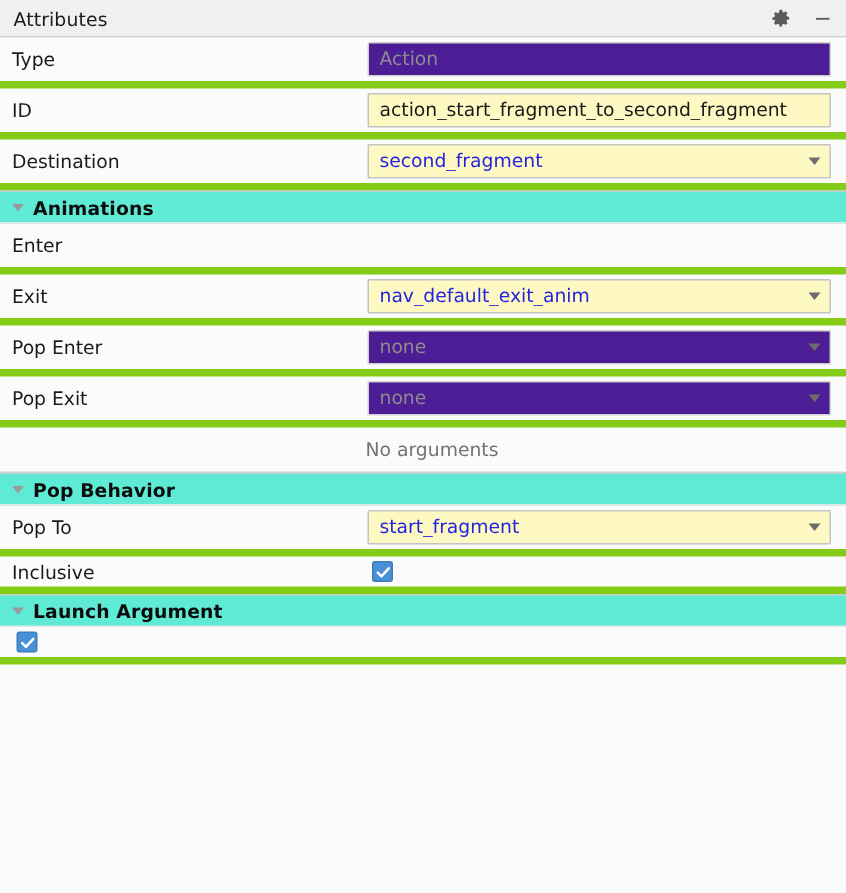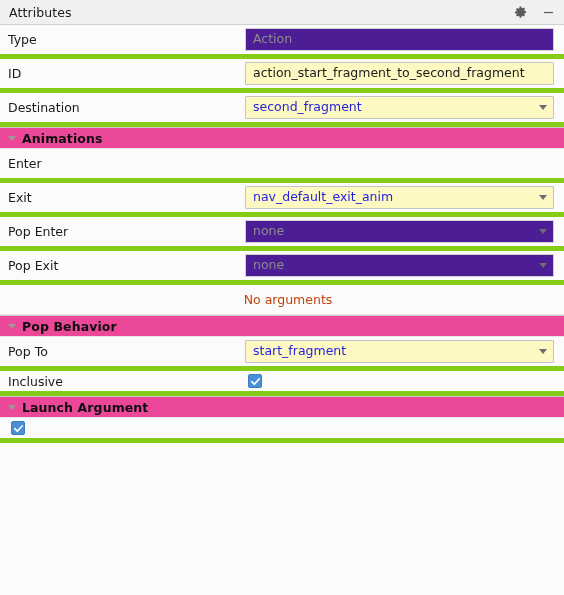--- a/index.html
+++ b/index.html
@@ -123,21 +123,21 @@
 
   
   .section {
     display: flex;
     align-items: center;
     height: 22px;
     box-sizing: border-box;
     border-top: 1px solid #c9c9c9;
     border-bottom: 1px solid #e6e6e6;
     padding-left: 8px;
-    background: #ec4899;
+    background: #5eead4;
   }
   .sec-tri {
     width: 0;
     height: 0;
     margin-right: 6px;
     border-left: 4.5px solid transparent;
     border-right: 4.5px solid transparent;
     border-top: 5px solid #9a9a9a;
     flex: 0 0 auto;
   }
@@ -151,21 +151,21 @@
   
   .empty-row {
     height: 30px;
     display: flex;
     align-items: center;
     justify-content: center;
     border-bottom: 1px solid #e6e6e6;
     box-sizing: border-box;
   }
   .empty-text {
-    color: #c2410c;
+    color: #737373;
     font-size: 12.5px;
     padding-left: 12px;
   }
 
   
   .row.check {
     height: 25px;
   }
   .checkbox {
     width: 14px;

